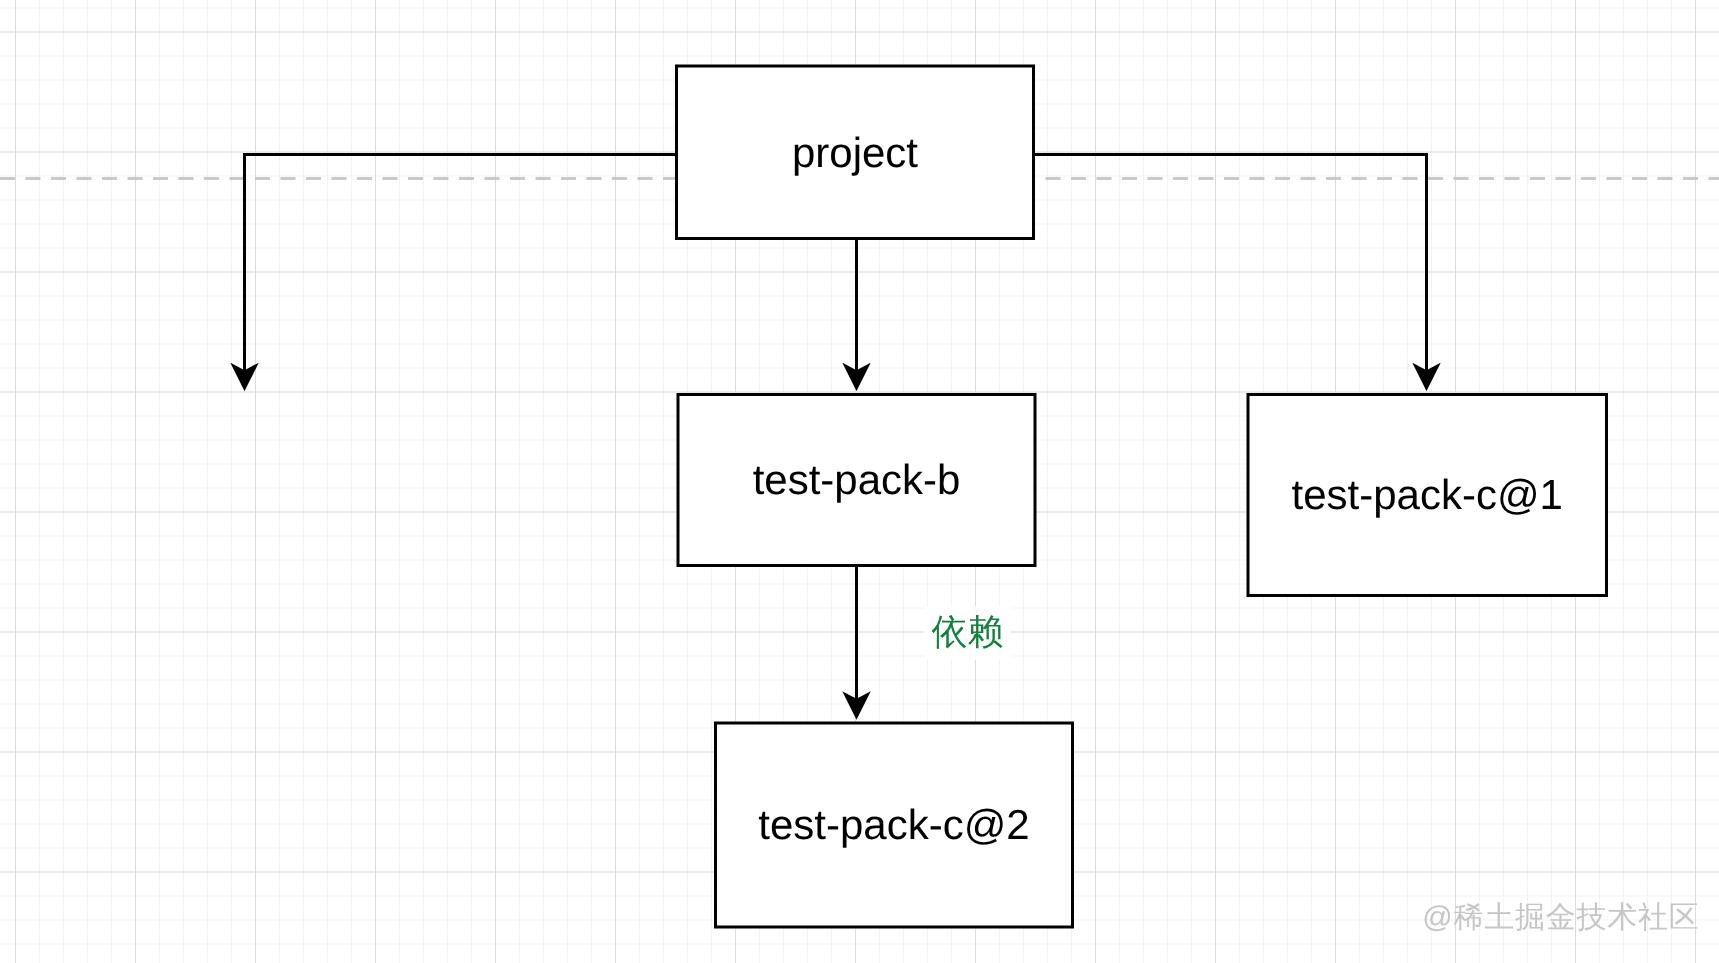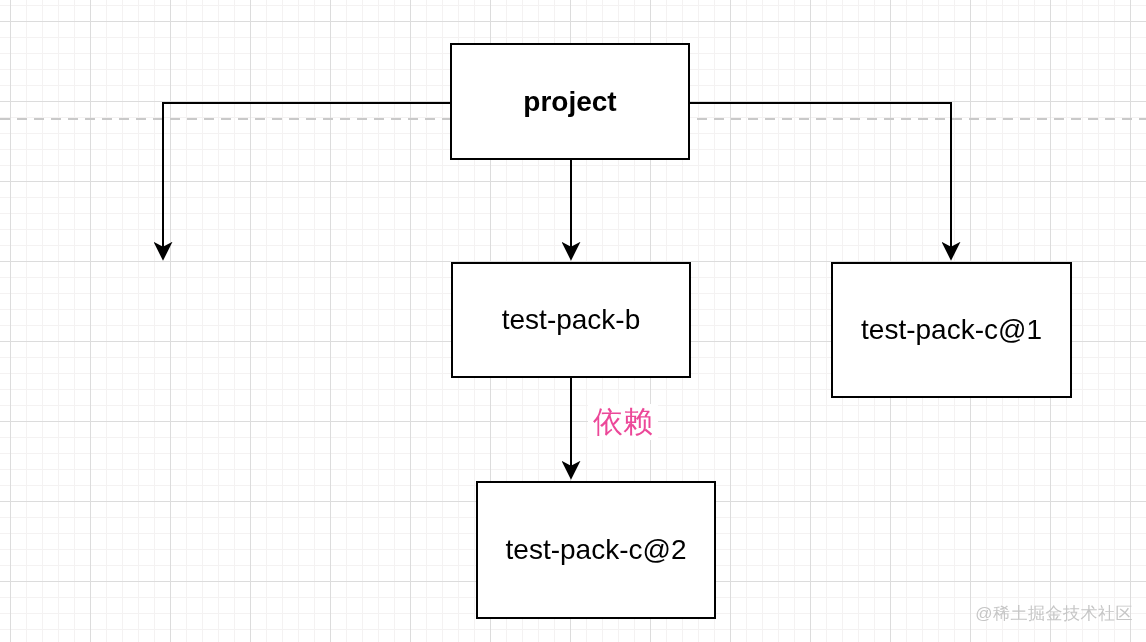--- a/index.html
+++ b/index.html
@@ -36,43 +36,43 @@
     box-sizing: border-box;
     background: #ffffff;
     border: 2px solid #000000;
     display: flex;
     align-items: center;
     justify-content: center;
     font-size: 28px;
     color: #000000;
     text-align: center;
   }
-  .node.bold { font-weight: bold; }
+  .node.bold { font-weight: normal; }
   .node-project { left: 450px; top: 43px;  width: 240px; height: 117px; }
   .node-a       { left: 43px;  top: 262px; width: 240px; height: 118px; }
   .node-b       { left: 451px; top: 262px; width: 240px; height: 116px; }
   .node-c1      { left: 831px; top: 262px; width: 241px; height: 136px; }
   .node-c2      { left: 476px; top: 481px; width: 240px; height: 138px; }
   .edge-label {
     position: absolute;
     z-index: 3;
-    left: 588px;
+    left: 616px;
     top: 404px;
     background: #ffffff;
     padding: 0 5px;
-    font-size: 30px;
+    font-size: 24px;
     line-height: 36px;
-    color: #ec4899;
+    color: #15803d;
   }
   .watermark {
     position: absolute;
     z-index: 4;
     right: 13px;
     bottom: 17px;
-    font-size: 17px;
+    font-size: 20px;
     color: #c6c6c6;
     letter-spacing: 0.5px;
   }
   .edge { stroke: #000000; stroke-width: 2; fill: none; }
   .guide { stroke: #c9c9c9; stroke-width: 2; }
 </style>
 </head>
 <body>
 
 <div class="canvas">

